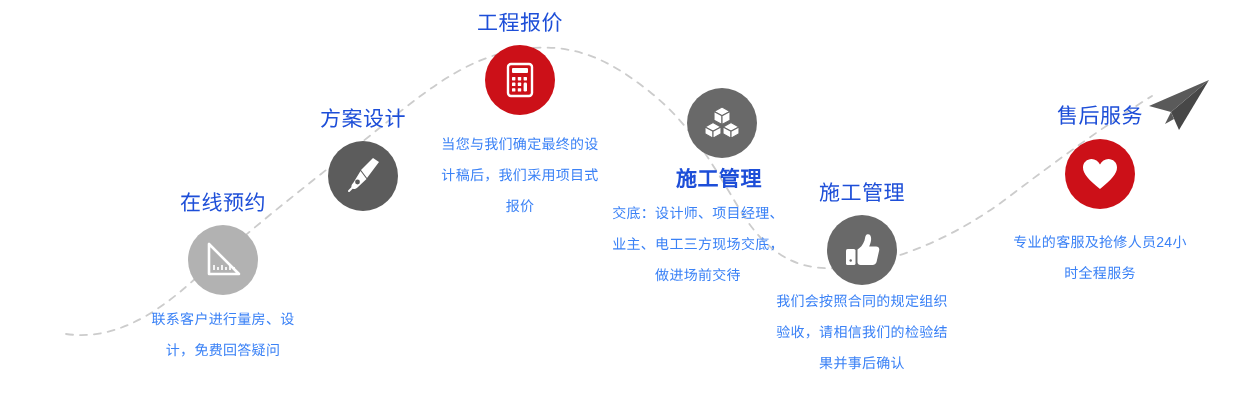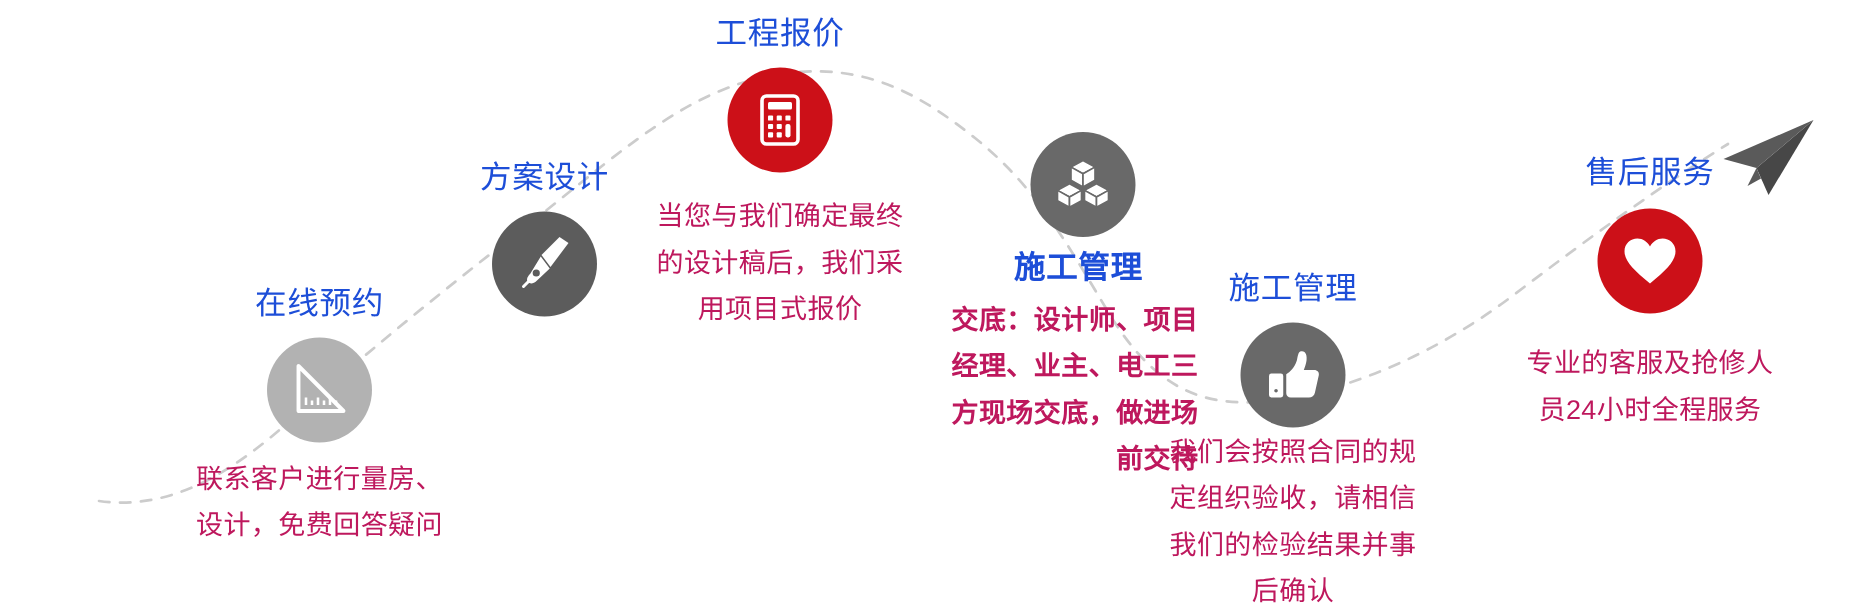--- a/index.html
+++ b/index.html
@@ -46,43 +46,43 @@
     height: 70px;
     border-radius: 50%;
     margin: 0 auto;
     display: flex;
     align-items: center;
     justify-content: center;
     position: relative;
   }
   .step-icon svg { display: block; }
   .step-desc {
-    font-size: 18px;
+    font-size: 14px;
     line-height: 31px;
-    color: #be185d;
+    color: #3b82f6;
     text-align: center;
     letter-spacing: 0.3px;
   }
   
-  #step-1 { left: 113px; top: 192px; }
+  #step-1 { left: 123px; top: 192px; }
   #step-1 .step-title { margin-bottom: 11px; }
   #step-1 .step-desc  { margin-top: 9px; width: 168px; margin-left: auto; margin-right: auto; }
 
   #step-2 { left: 263px; top: 108px; }
   #step-2 .step-title { margin-bottom: 11px; }
   #step-2 .step-desc  { margin-top: 9px; width: 168px; margin-left: auto; margin-right: auto; }
 
   #step-3 { left: 420px; top: 12px; }
   #step-3 .step-title { margin-bottom: 11px; }
   #step-3 .step-desc  { margin-top: 14px; width: 170px; margin-left: auto; margin-right: auto; }
 
   #step-4 { left: 607px; top: 88px; width: 230px; }
   #step-4 .step-icon { margin-left: 80px; }
   #step-4 .step-title { margin-top: 10px; margin-left: -6px; font-weight: bold; }
-  #step-4 .step-desc  { margin-top: 8px; width: 172px; text-align: right; margin-left: 20px; font-weight: bold; }
+  #step-4 .step-desc  { margin-top: 8px; width: 172px; text-align: center; margin-left: 5px; }
 
   #step-5 { left: 762px; top: 182px; }
   #step-5 .step-title { margin-bottom: 11px; }
   #step-5 .step-desc  { margin-top: 1px; width: 178px; margin-left: auto; margin-right: auto; }
 
   #step-6 { left: 1000px; top: 105px; }
   #step-6 .step-title { margin-bottom: 12px; }
   #step-6 .step-desc  { margin-top: 18px; width: 178px; margin-left: auto; margin-right: auto; }
 
   

